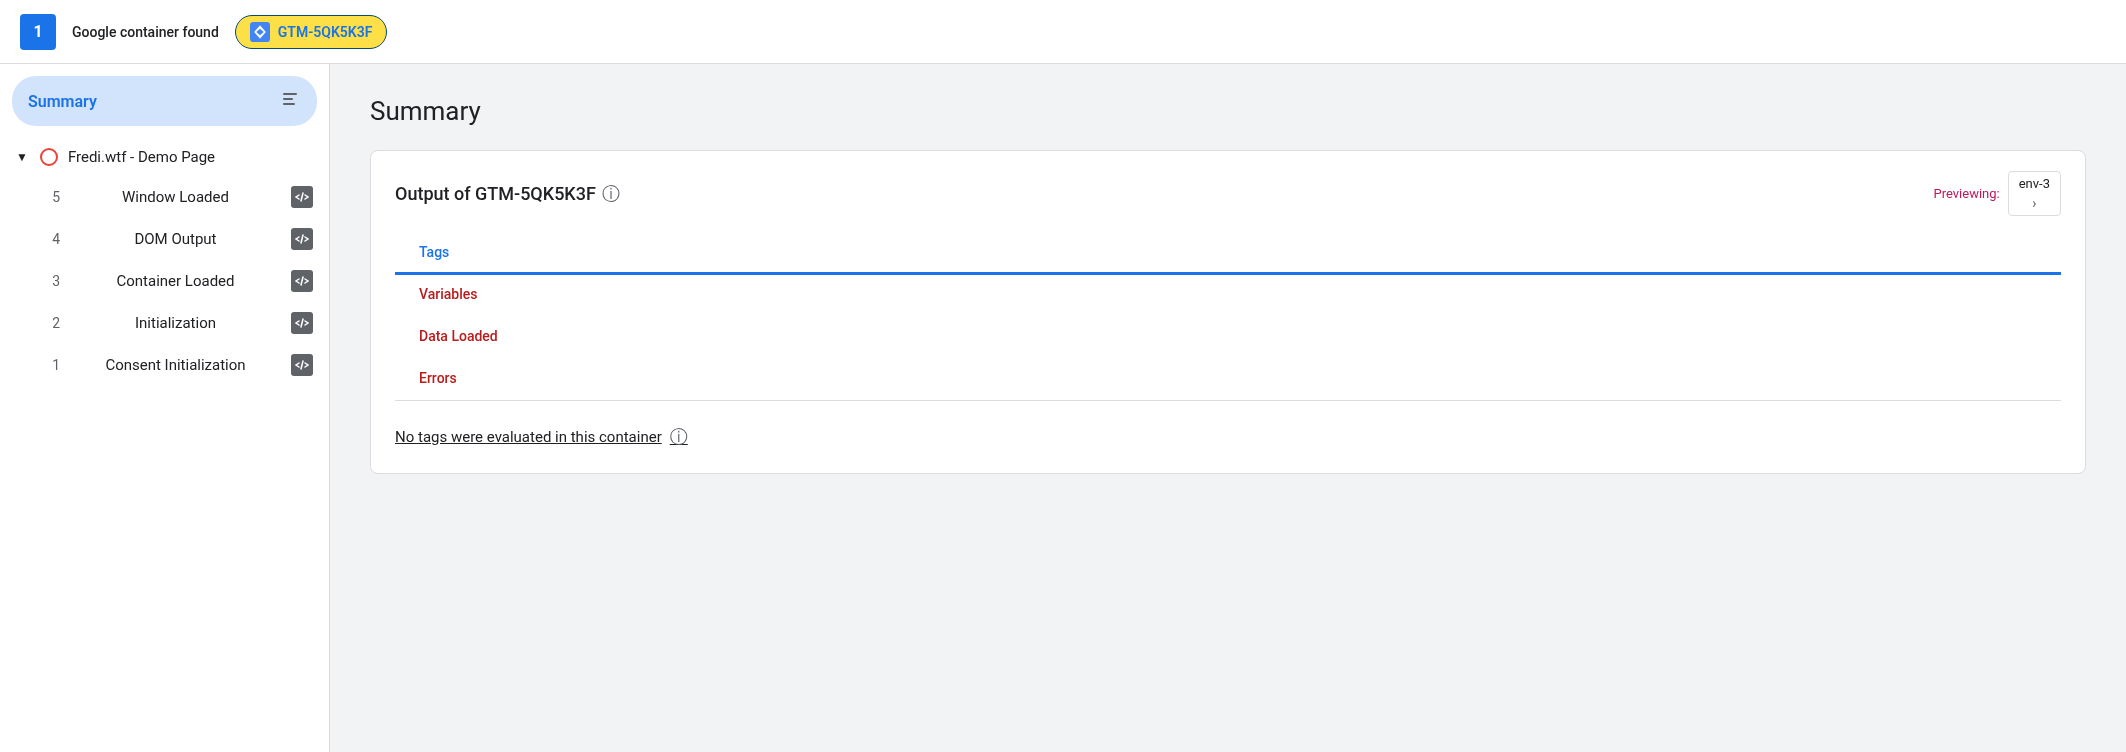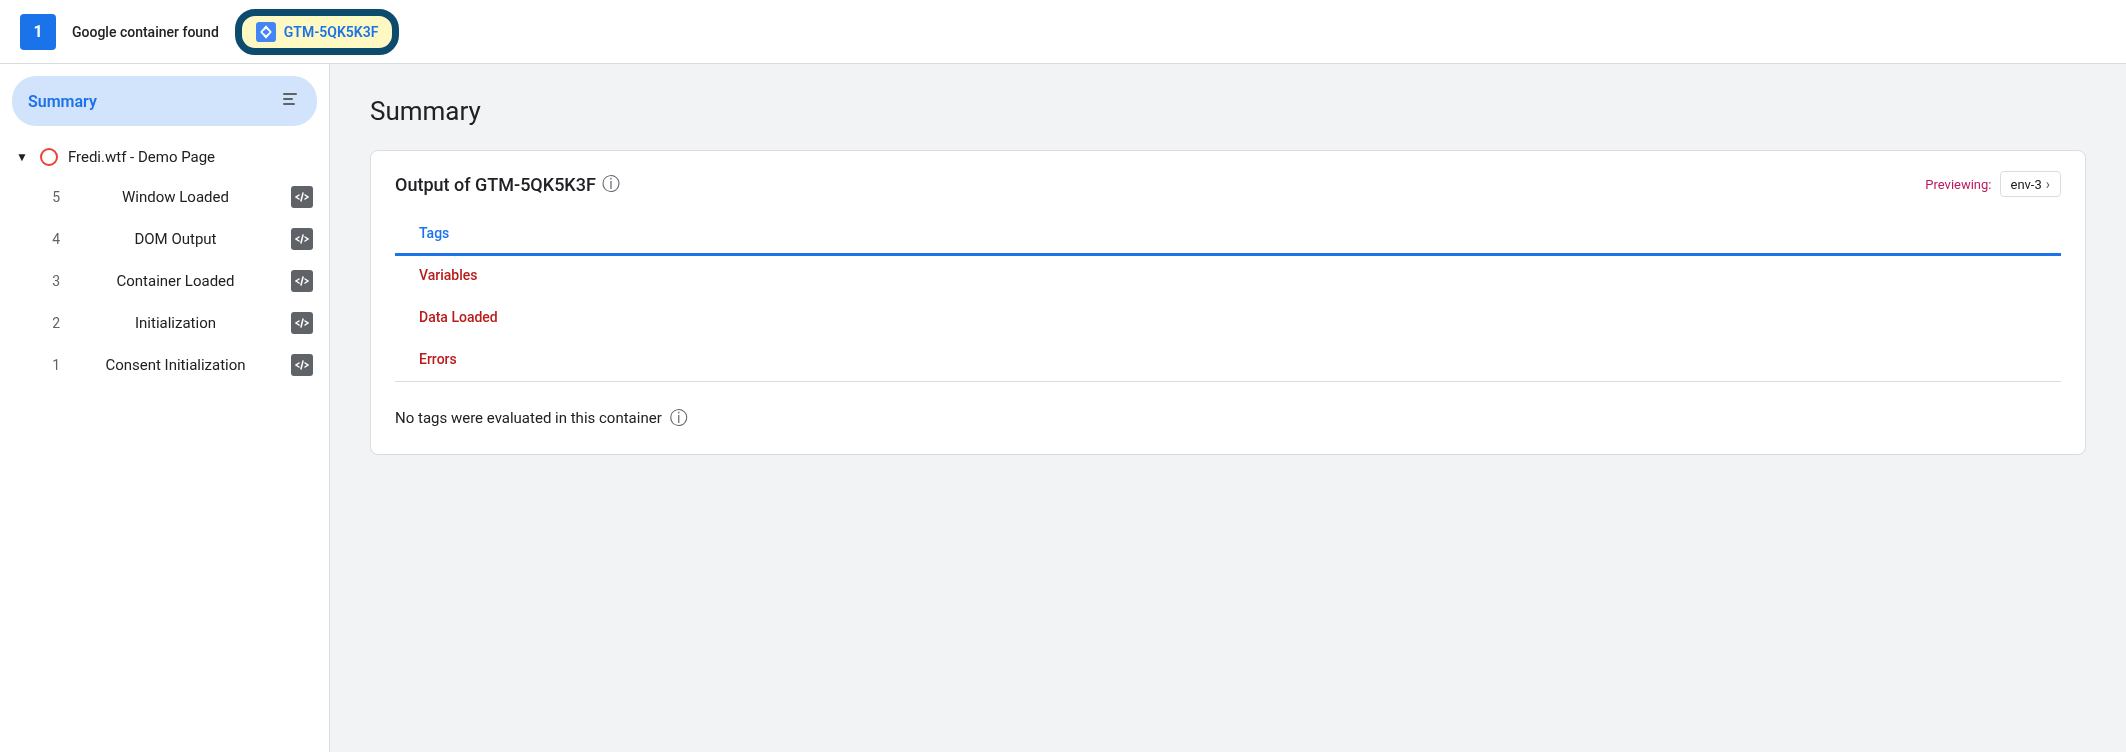--- a/index.html
+++ b/index.html
@@ -35,22 +35,22 @@
     }
     .top-bar-title {
       font-size: 14px;
       font-weight: 500;
       color: #202124;
     }
     .gtm-badge {
       display: flex;
       align-items: center;
       gap: 8px;
-      background: #fef9c3;
-      border: 7px solid #0c4a6e;
+      background: #fde047;
+      border: 1px solid #0c4a6e;
       border-radius: 20px;
       padding: 6px 14px;
       cursor: pointer;
     }
     .gtm-badge-icon {
       width: 20px;
       height: 20px;
     }
     .gtm-badge-text {
       color: #1a73e8;
@@ -207,20 +207,21 @@
       display: flex;
       align-items: center;
       gap: 4px;
       border: 1px solid #dadce0;
       border-radius: 4px;
       padding: 4px 10px;
       font-size: 13px;
       color: #202124;
       cursor: pointer;
       background: #fff;
+      flex-direction: column;
     }
     .env-chevron {
       color: #5f6368;
       font-size: 14px;
     }
 
     
     .tabs {
       display: flex;
       border-bottom: 1px solid #dadce0;
@@ -238,20 +239,21 @@
       margin-bottom: -1px;
     }
     .tab.active {
       color: #1a73e8;
       border-bottom-color: #1a73e8;
     }
 
     
     .tab-content {
       padding: 24px;
+      text-decoration: underline;
     }
     .no-tags-message {
       display: flex;
       align-items: center;
       gap: 8px;
       color: #202124;
       font-size: 15px;
     }
     .info-icon {
       color: #5f6368;

